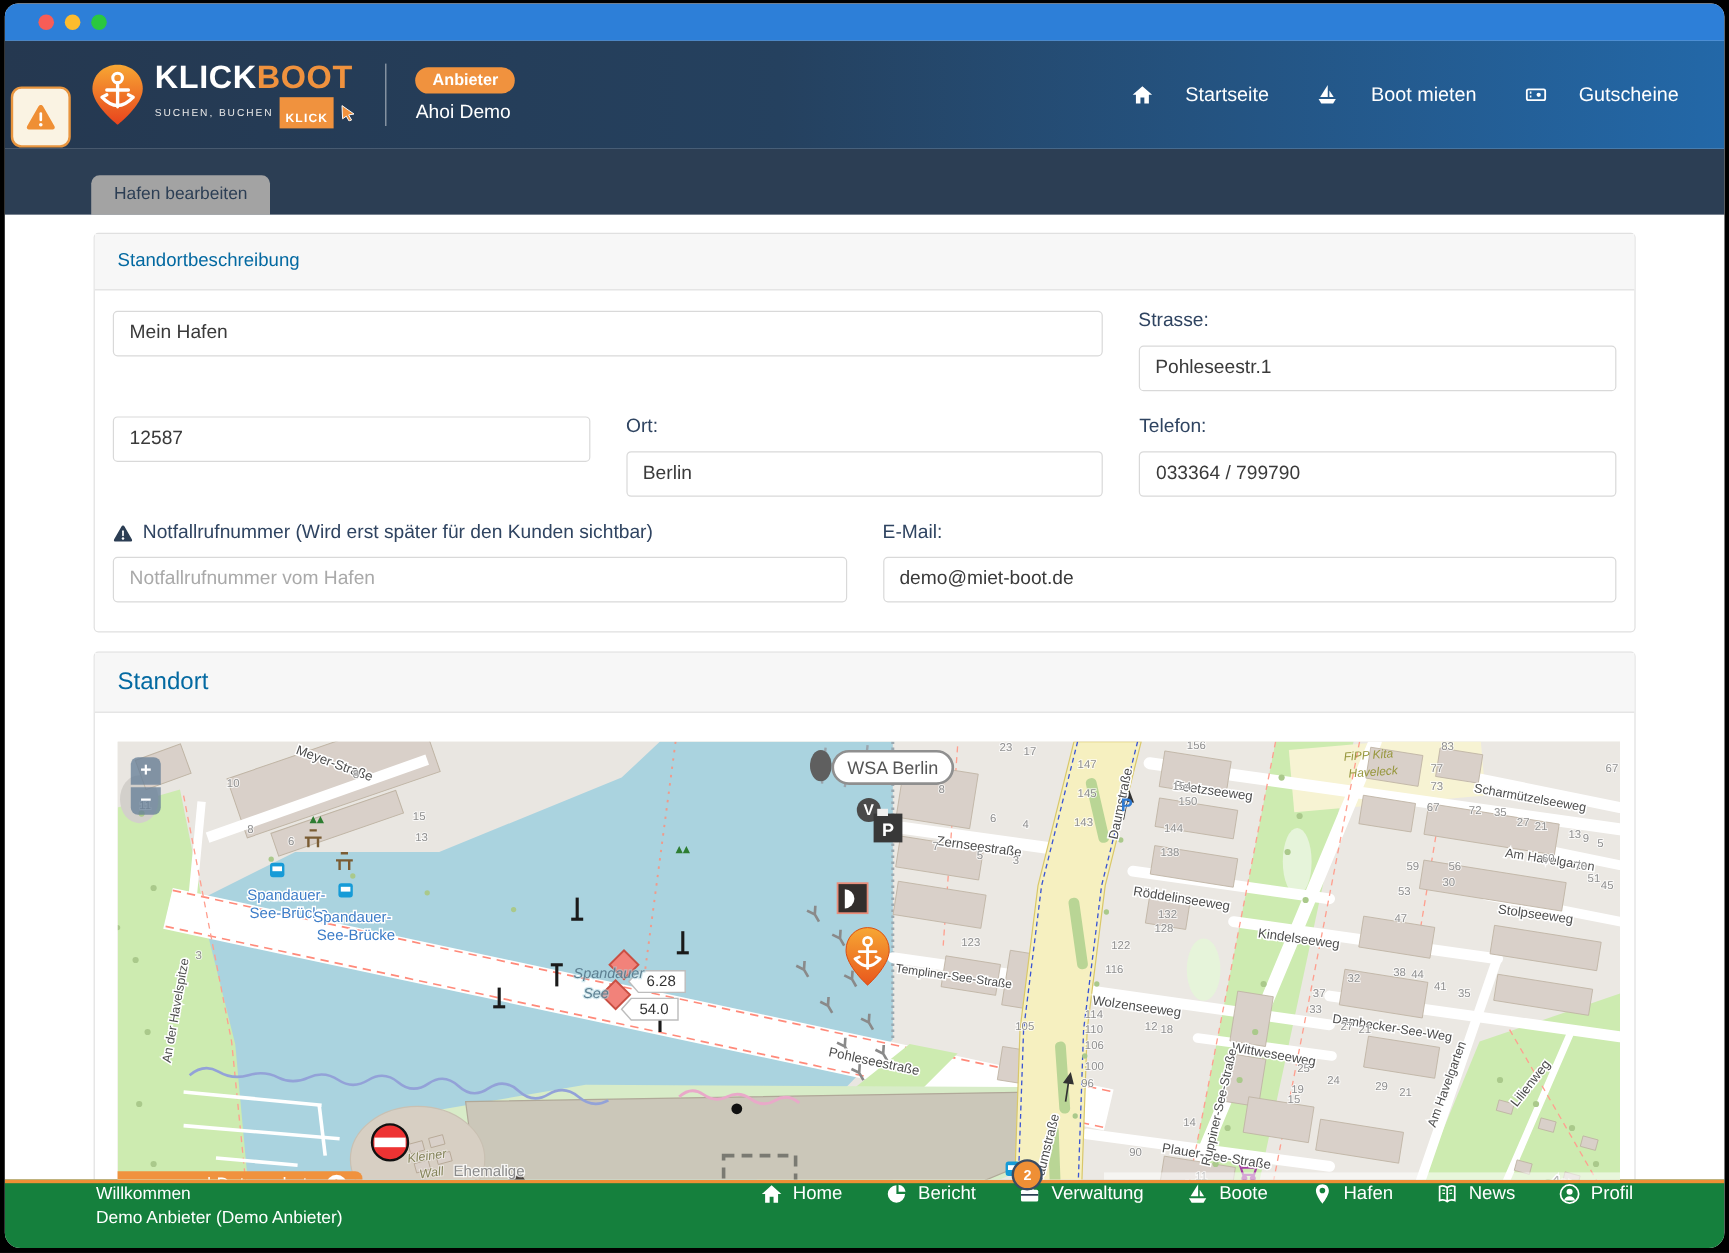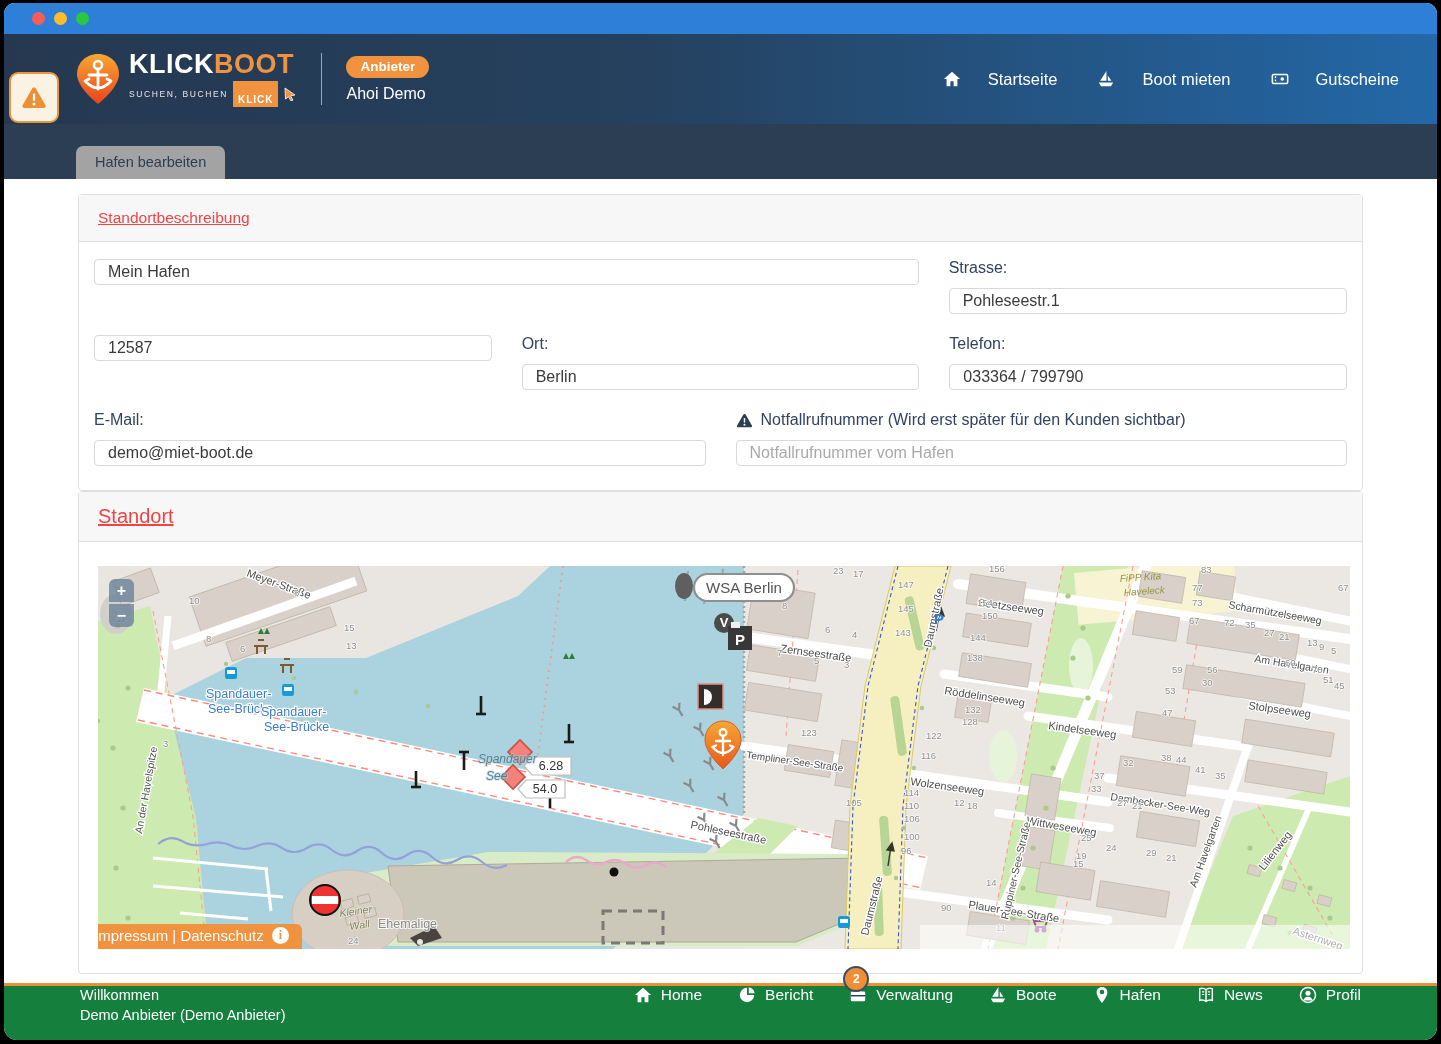--- a/index.html
+++ b/index.html
@@ -31,32 +31,32 @@
   .hdr-nav-item svg{width:18px;height:18px;}
   
   .warning-fab{position:absolute;left:5px;top:69px;width:46px;height:47px;background:#faf3e3;
     border:2px solid #e8953f;border-radius:9px;display:grid;place-items:center;z-index:30;cursor:pointer;}
   
   .tab-band{height:55px;flex:0 0 auto;background:#2c3e54;display:flex;align-items:flex-end;padding-left:72px;}
   .tab{background:#a3a3a3;color:#2c3e54;font-size:14.5px;padding:8px 19px 9px;border-radius:7px 7px 0 0;cursor:pointer;}
   
   .content{flex:1;background:#fff;padding:15px 74px 0;overflow:hidden;}
   .card{border:1px solid #e0e0e0;border-radius:4px;background:#fff;}
-  .card-header{background:#f7f7f7;border-bottom:1px solid #e0e0e0;color:#ef4444;text-decoration:underline;}
+  .card-header{background:#f7f7f7;border-bottom:1px solid #e0e0e0;color:#0369a1;}
   .card1 .card-header{padding:14px 19px;font-size:15.5px;}
-  .card2{margin-top:0;}
+  .card2{margin-top:16px;}
   .card2 .card-header{padding:13px 19px;font-size:20px;}
   .card1 .card-body{padding:17px 15px 24px;}
   .form-row{display:grid;gap:30px;margin-bottom:21px;}
   .form-row:last-child{margin-bottom:0;}
   .r1{grid-template-columns:2.07fr 1fr;}
   .r2{grid-template-columns:1fr 1fr 1fr;}
   .r3{grid-template-columns:1.53fr 1.53fr;}
   .field label{display:flex;align-items:center;gap:8px;font-size:16px;color:#2f4461;margin-bottom:11px;}
-  .field input{width:100%;box-sizing:border-box;height:26px;border:1px solid #d9d9d9;border-radius:4px;
+  .field input{width:100%;box-sizing:border-box;height:38px;border:1px solid #d9d9d9;border-radius:4px;
     padding:0 13px;font-size:16px;color:#3a3a3a;font-family:inherit;outline:none;background:#fff;}
   .field input::placeholder{color:#a9a9a9;}
   .warn-tri{width:17px;height:15px;flex:0 0 auto;}
   
   .map-body{padding:24px 19px;}
   .map-wrap{position:relative;width:1252px;height:383px;background:#e9e6e1;overflow:hidden;}
   .map-wrap svg.map{position:absolute;inset:0;}
   .zoomctl{position:absolute;left:11px;top:13px;display:flex;flex-direction:column;gap:2px;z-index:10;}
   .zoomctl button{width:25px;height:23px;border:none;background:rgba(104,128,152,.78);color:#fff;
     font-size:16px;font-weight:bold;cursor:pointer;line-height:1;}
@@ -190,33 +190,33 @@
             <label>Ort:</label>
             <input type="text" value="Berlin" style="">
           </div>
           <div class="field">
             <label>Telefon:</label>
             <input type="text" value="033364 / 799790" style="">
           </div>
         </div>
         <div class="form-row r3">
           <div class="field">
-            <label>E-Mail:</label>
-            <input type="text" value="demo@miet-boot.de" style="">
-          </div>
-          <div class="field">
             <label>
               <svg class="warn-tri" viewBox="0 0 26 23">
                 <path d="M13 1.5 C14 1.5 14.6 2 15.1 2.9 L24.3 19 C25.2 20.6 24.3 22 22.4 22 H3.6 C1.7 22 .8 20.6 1.7 19 L10.9 2.9 C11.4 2 12 1.5 13 1.5 Z" fill="#2c3e54"></path>
                 <rect x="11.9" y="7.5" width="2.2" height="7.5" rx="1.1" fill="#fff"></rect>
                 <circle cx="13" cy="18" r="1.6" fill="#fff"></circle>
               </svg>
               <span>Notfallrufnummer (Wird erst später für den Kunden sichtbar)</span>
             </label>
             <input type="text" placeholder="Notfallrufnummer vom Hafen" style="">
+          </div>
+          <div class="field">
+            <label>E-Mail:</label>
+            <input type="text" value="demo@miet-boot.de" style="">
           </div>
         </div>
       </div>
     </div>
 
     <div class="card card2">
       <div class="card-header">Standort</div>
       <div class="map-body">
         <div class="map-wrap">
           <svg class="map" viewBox="0 0 1252 383" width="1252" height="383">

